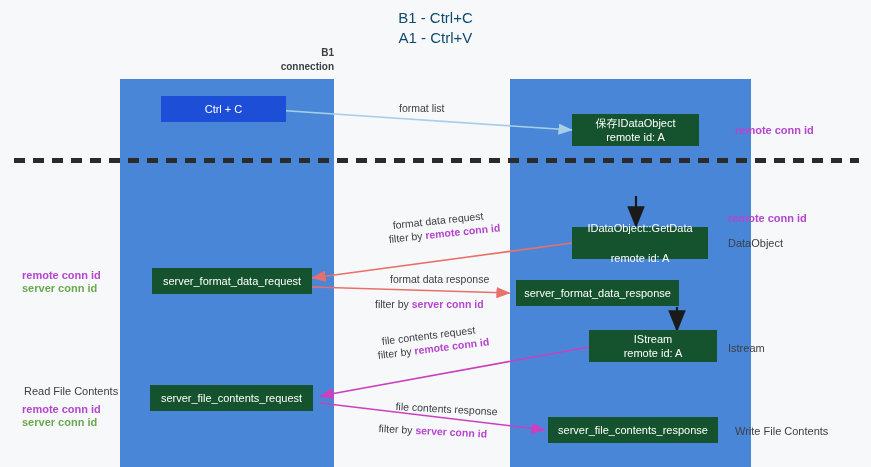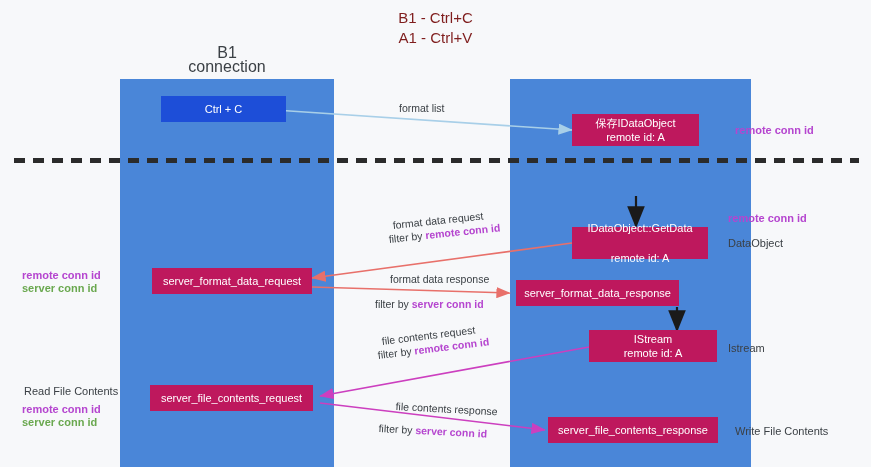--- a/index.html
+++ b/index.html
@@ -23,54 +23,55 @@
   .lane {
     position: absolute;
     background: #4a86d8;
   }
   .lane-b1 { left: 120px; top: 79px; width: 214px; height: 388px; }
   .lane-a1 { left: 510px; top: 79px; width: 241px; height: 388px; }
 
   
   .lane-head {
     position: absolute;
-    text-align: center;
+    text-align: right;
     color: #3b4045;
-    font-size: 16px;
-    line-height: 14px;
+    font-size: 10px;
+    line-height: 14px;
+    font-weight: bold;
   }
   .lane-head-b1 { left: 120px; top: 46px; width: 214px; }
   .lane-head-a1 { left: 510px; top: 46px; width: 241px; }
 
   
   .title {
     position: absolute;
     left: 0; top: 8px;
     width: 871px;
     text-align: center;
-    color: #7f1d1d;
+    color: #0c4a6e;
     font-size: 15px;
     line-height: 20px;
   }
 
   
   .box {
     position: absolute;
     box-sizing: border-box;
     color: #ffffff;
     text-align: center;
     font-size: 11px;
     line-height: 14px;
     display: flex;
     flex-direction: column;
     align-items: center;
     justify-content: center;
   }
   .box-green  { background: #1d4ed8; }
-  .box-orange { background: #be185d; }
+  .box-orange { background: #14532d; }
 
   
   .divider {
     position: absolute;
     left: 14px; top: 158px;
     width: 845px; height: 5px;
     background-image: repeating-linear-gradient(
       to right, #2b2b2b 0px, #2b2b2b 11px,
       rgba(0,0,0,0) 11px, rgba(0,0,0,0) 19px);
   }

